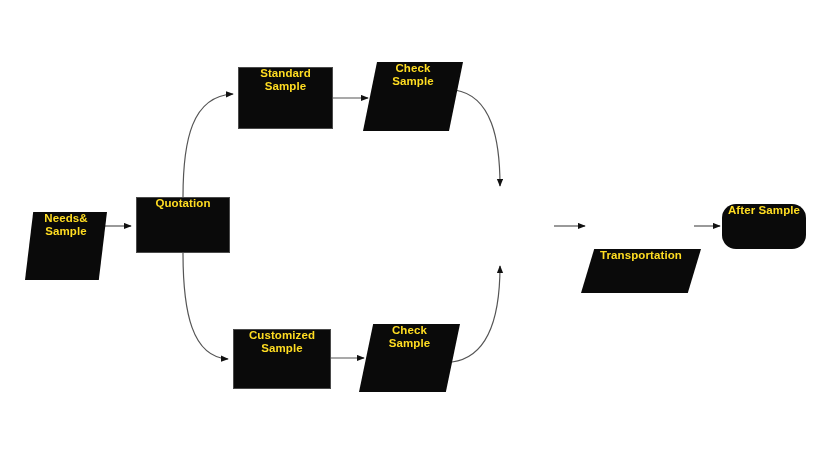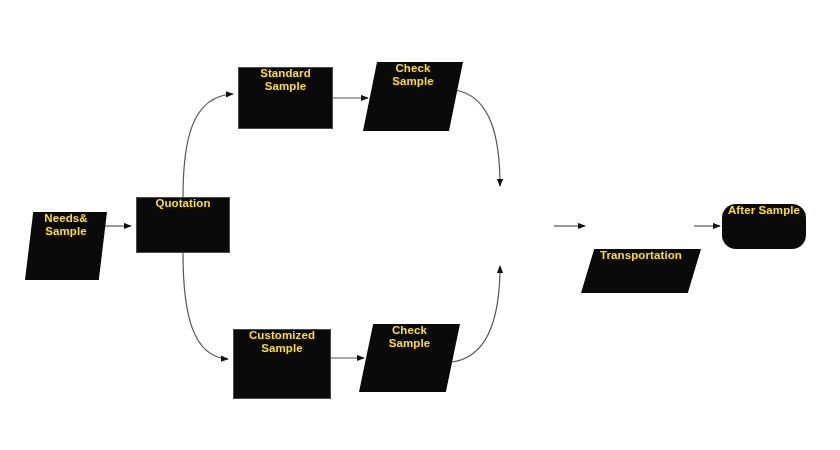--- a/index.html
+++ b/index.html
@@ -124,21 +124,21 @@
     <span class="label">Standard
 Sample</span>
   </div>
 
   <div class="node" style="left:363px; top:62px; width:100px; height:69px; font-size:11.5px;">
     <div class="shape para-right"></div>
     <span class="label">Check
 Sample</span>
   </div>
 
-  <div class="node" style="left:233px; top:329px; width:98px; height:70px; font-size:11.5px;">
+  <div class="node" style="left:233px; top:329px; width:98px; height:60px; font-size:11.5px;">
     <div class="shape rect"></div>
     <span class="label">Customized
 Sample</span>
   </div>
 
   <div class="node" style="left:359px; top:324px; width:101px; height:68px; font-size:11.5px;">
     <div class="shape para-right"></div>
     <span class="label">Check
 Sample</span>
   </div>

